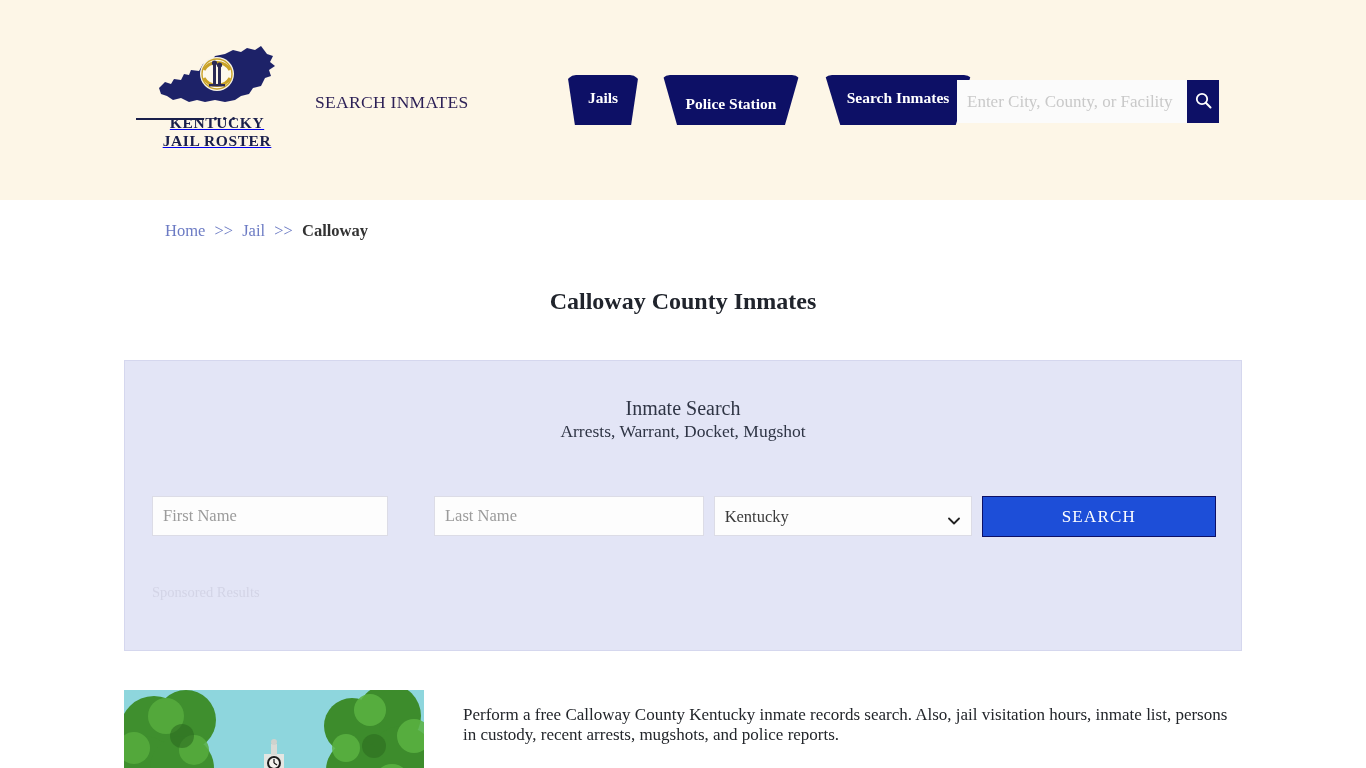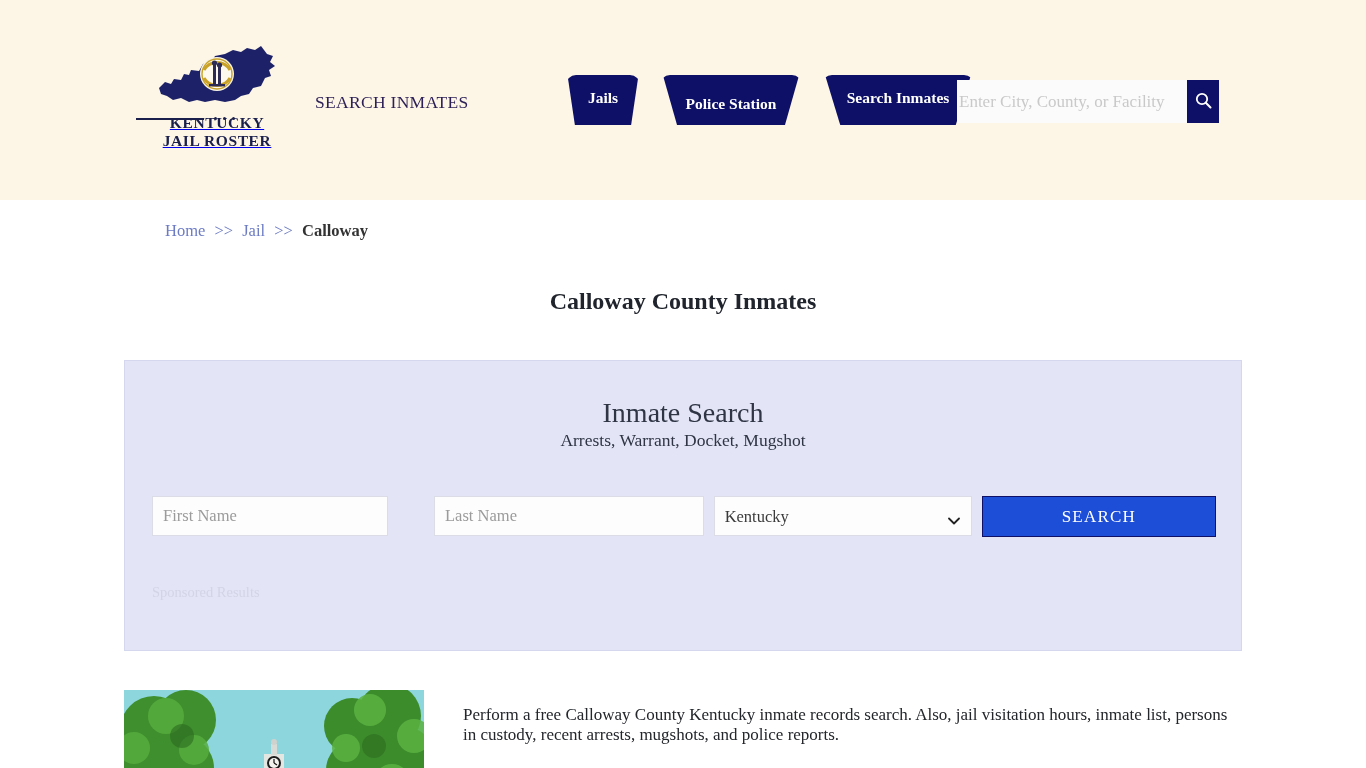--- a/index.html
+++ b/index.html
@@ -122,21 +122,21 @@
     display: flex;
     height: 43px;
     width: 262px;
   }
   .header-search-input {
     flex: 1;
     height: 43px;
     border: none;
     background: #fbfbfb;
     outline: none;
-    padding: 0 2px;
+    padding: 0 10px;
     font-family: "Liberation Serif", "DejaVu Serif", serif;
     font-size: 17px;
     color: #c2410c;
   }
   .header-search-input::placeholder { color: #c9c9c9; }
   .header-search-btn {
     width: 32px;
     height: 43px;
     background: #0d1066;
     border: none;
@@ -183,21 +183,21 @@
     top: 360px;
     width: 1118px;
     height: 291px;
     background: #e3e5f6;
     border: 1px solid #d5d7ee;
   }
   .panel-heading {
     text-align: center;
     margin-top: 36px;
     font-family: "Liberation Serif", "DejaVu Serif", serif;
-    font-size: 28px;
+    font-size: 20px;
     color: #2f3545;
     font-weight: normal;
   }
   .panel-sub {
     text-align: center;
     margin-top: 1px;
     font-family: "Liberation Serif", "DejaVu Serif", serif;
     font-size: 17.5px;
     color: #2f3545;
   }

